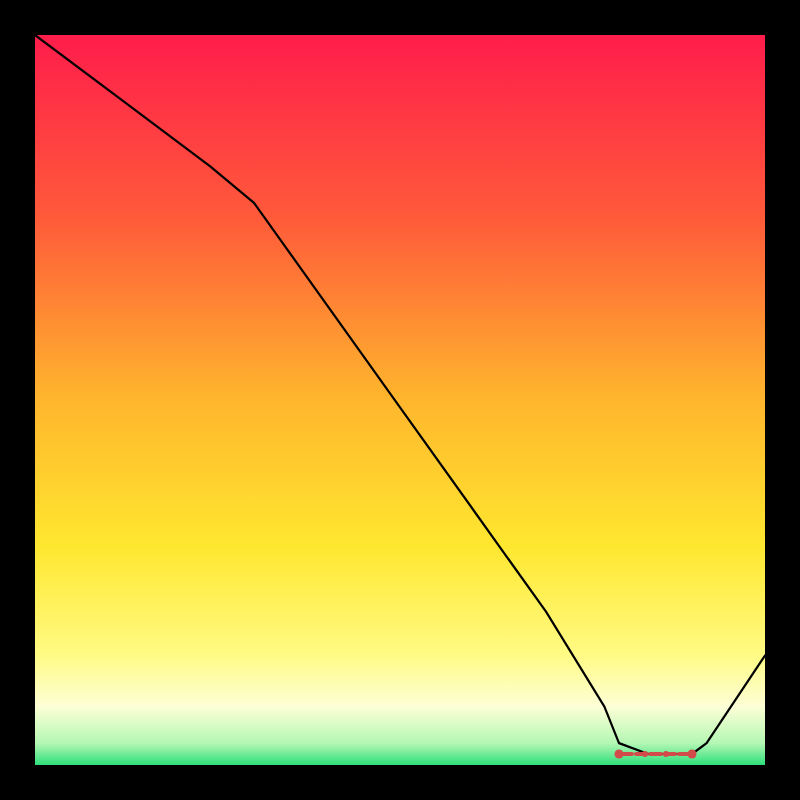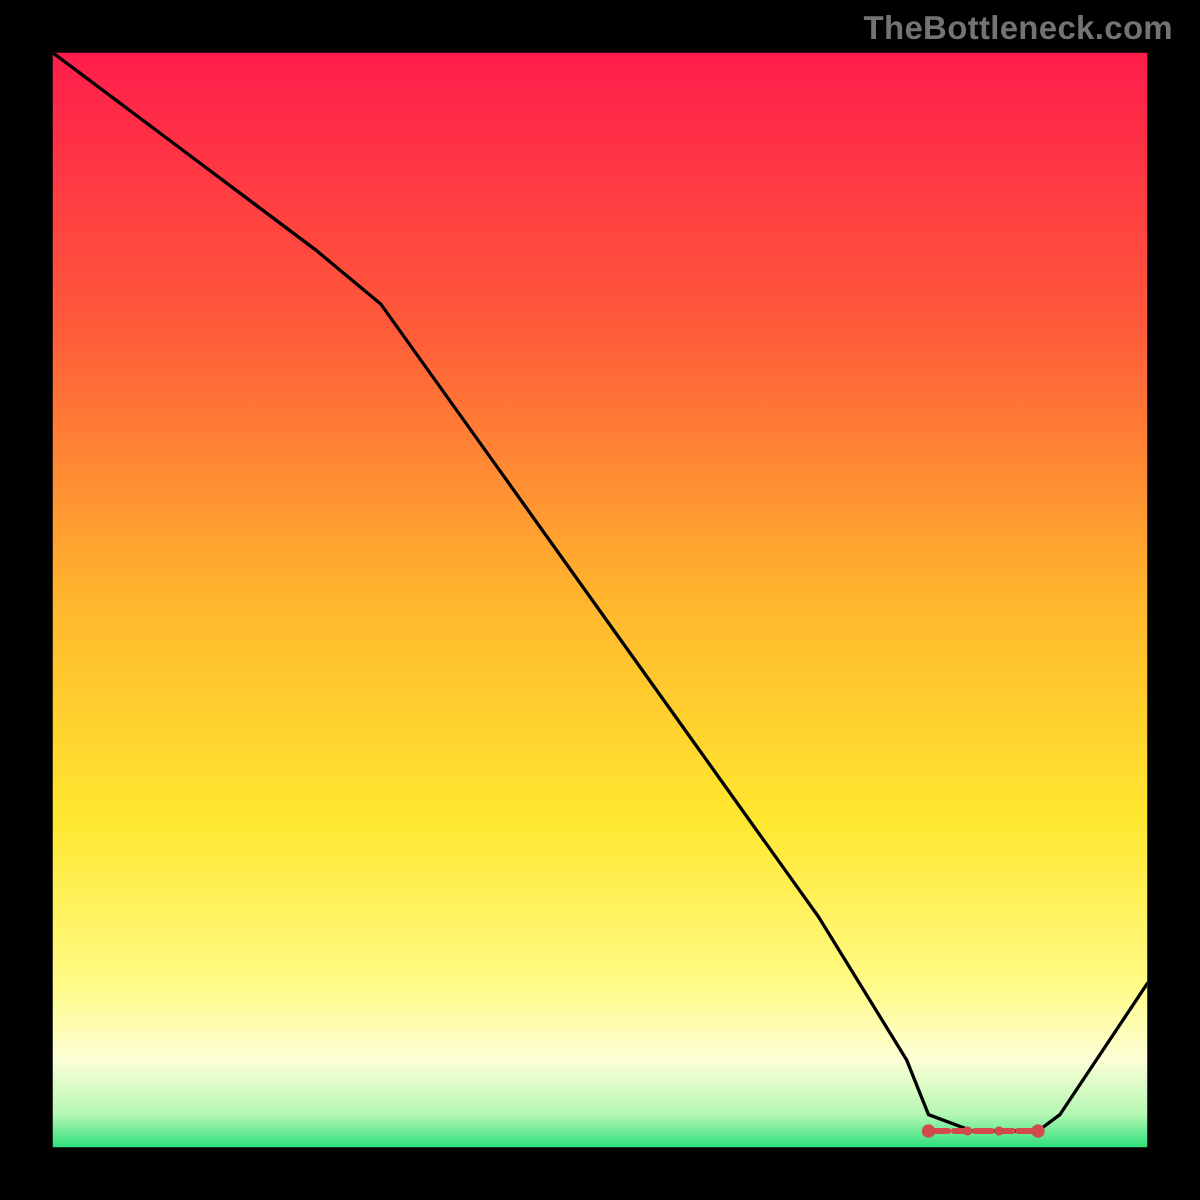--- a/index.html
+++ b/index.html
@@ -55,21 +55,20 @@
     height: 4px;
     background: #d24a4a;
     transform: translateY(-50%);
     border-radius: 2px;
   }
 </style>
 </head>
 <body>
 
 <div class="frame">
-  <div class="watermark">TheBottleneck.com</div>
 
   <div class="plot">
     <svg id="plot-svg" width="730" height="730" viewBox="0 0 730 730" preserveAspectRatio="none">
       <defs>
         <linearGradient id="bg-grad" x1="0" y1="0" x2="0" y2="1">
             <stop offset="0%" stop-color="#ff1d4b"></stop>
             <stop offset="25%" stop-color="#ff5a3a"></stop>
             <stop offset="50%" stop-color="#ffb62d"></stop>
             <stop offset="70%" stop-color="#ffe72f"></stop>
             <stop offset="85%" stop-color="#fffb85"></stop>

